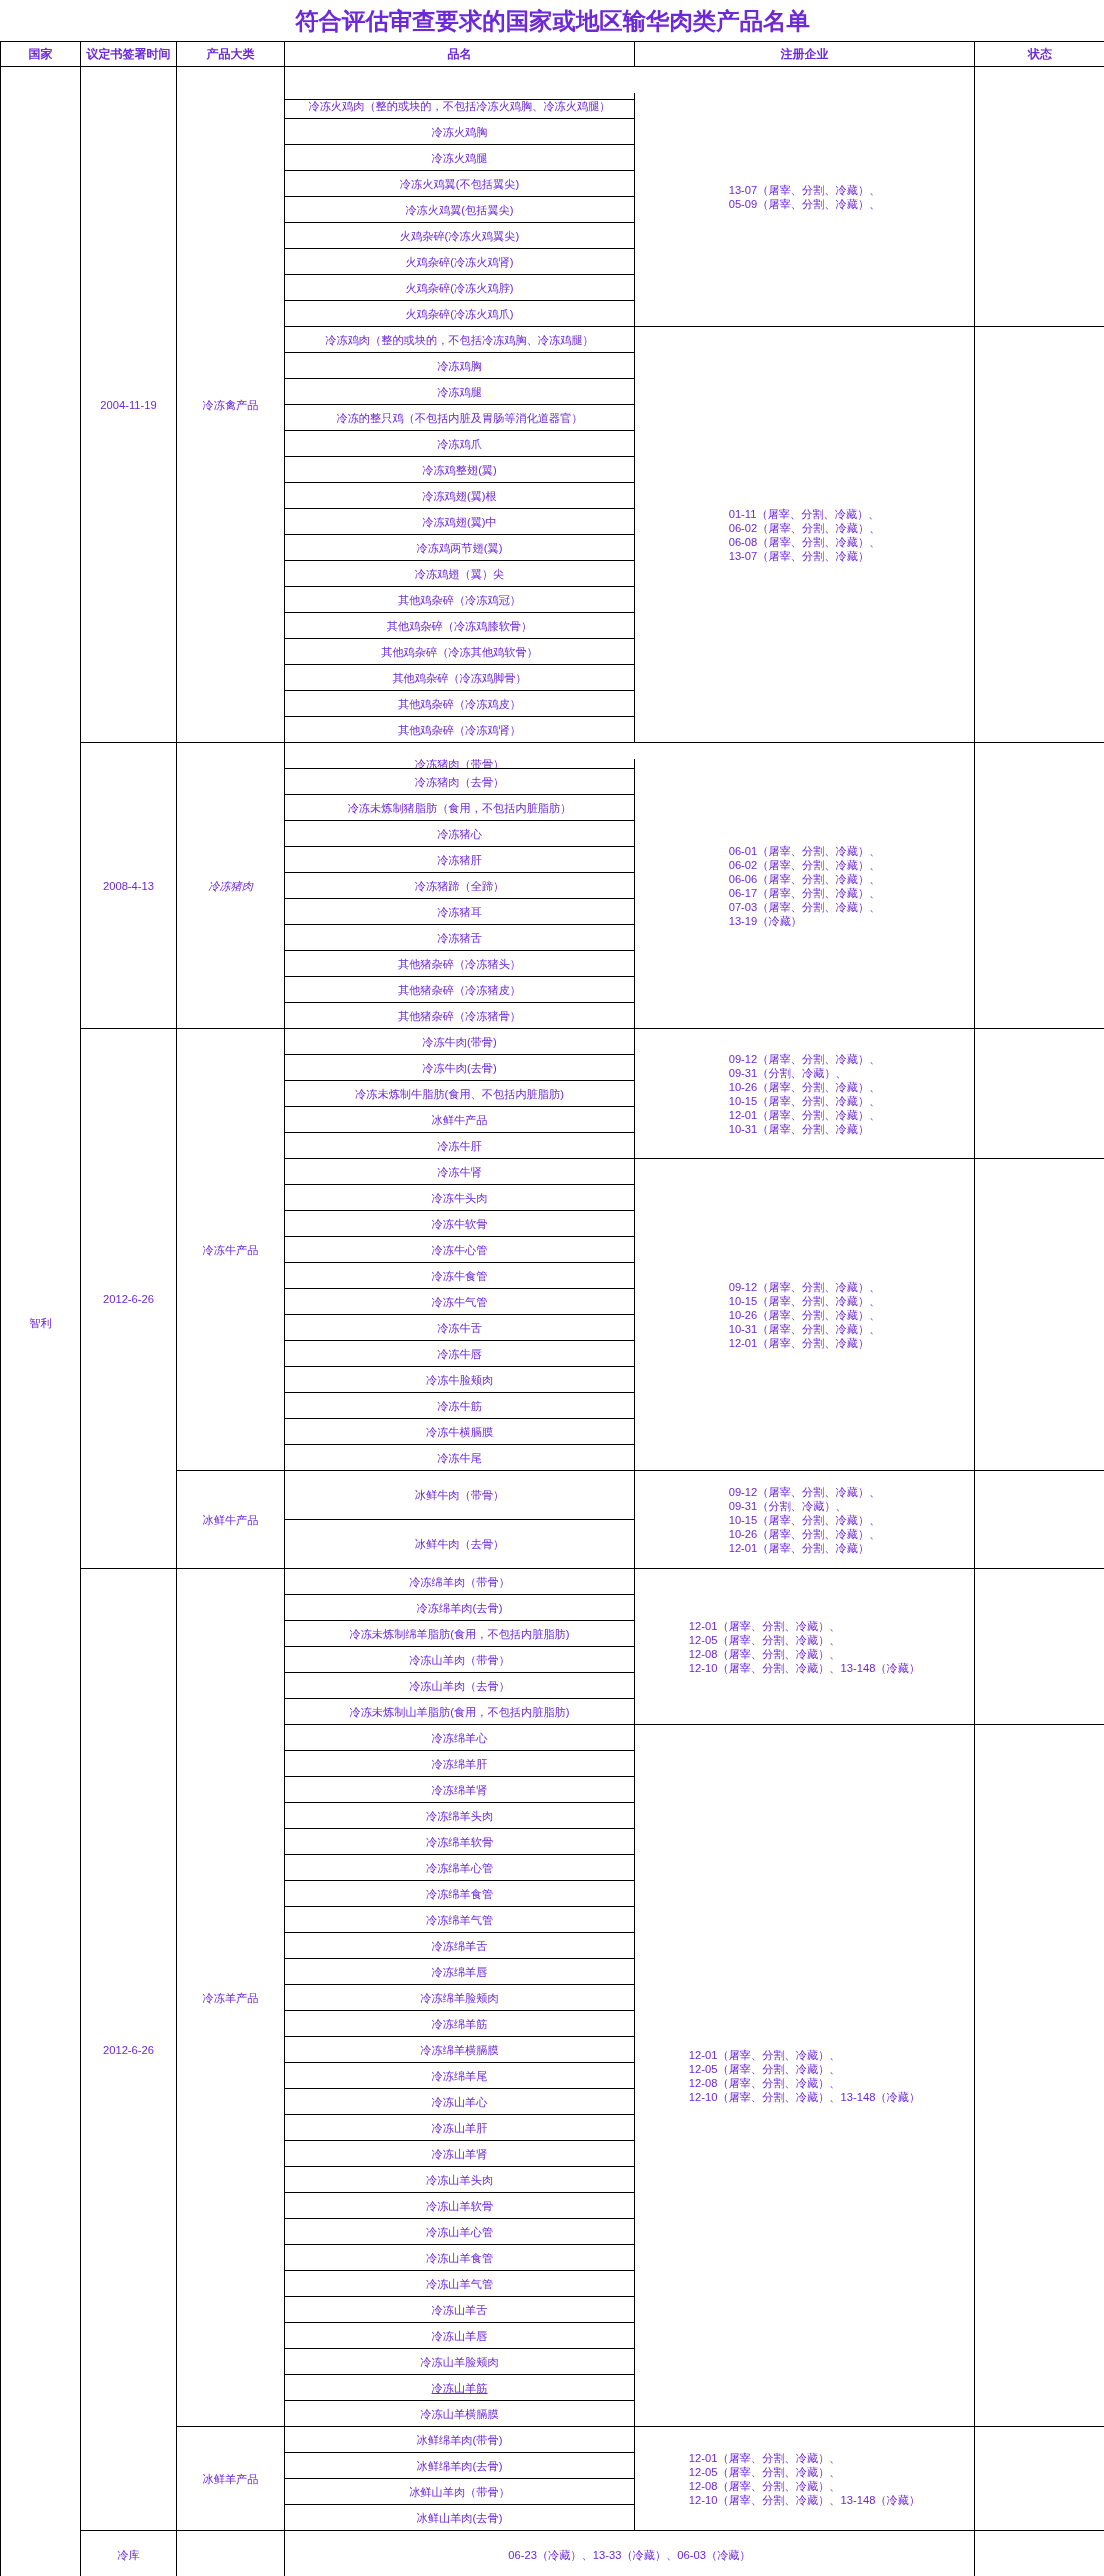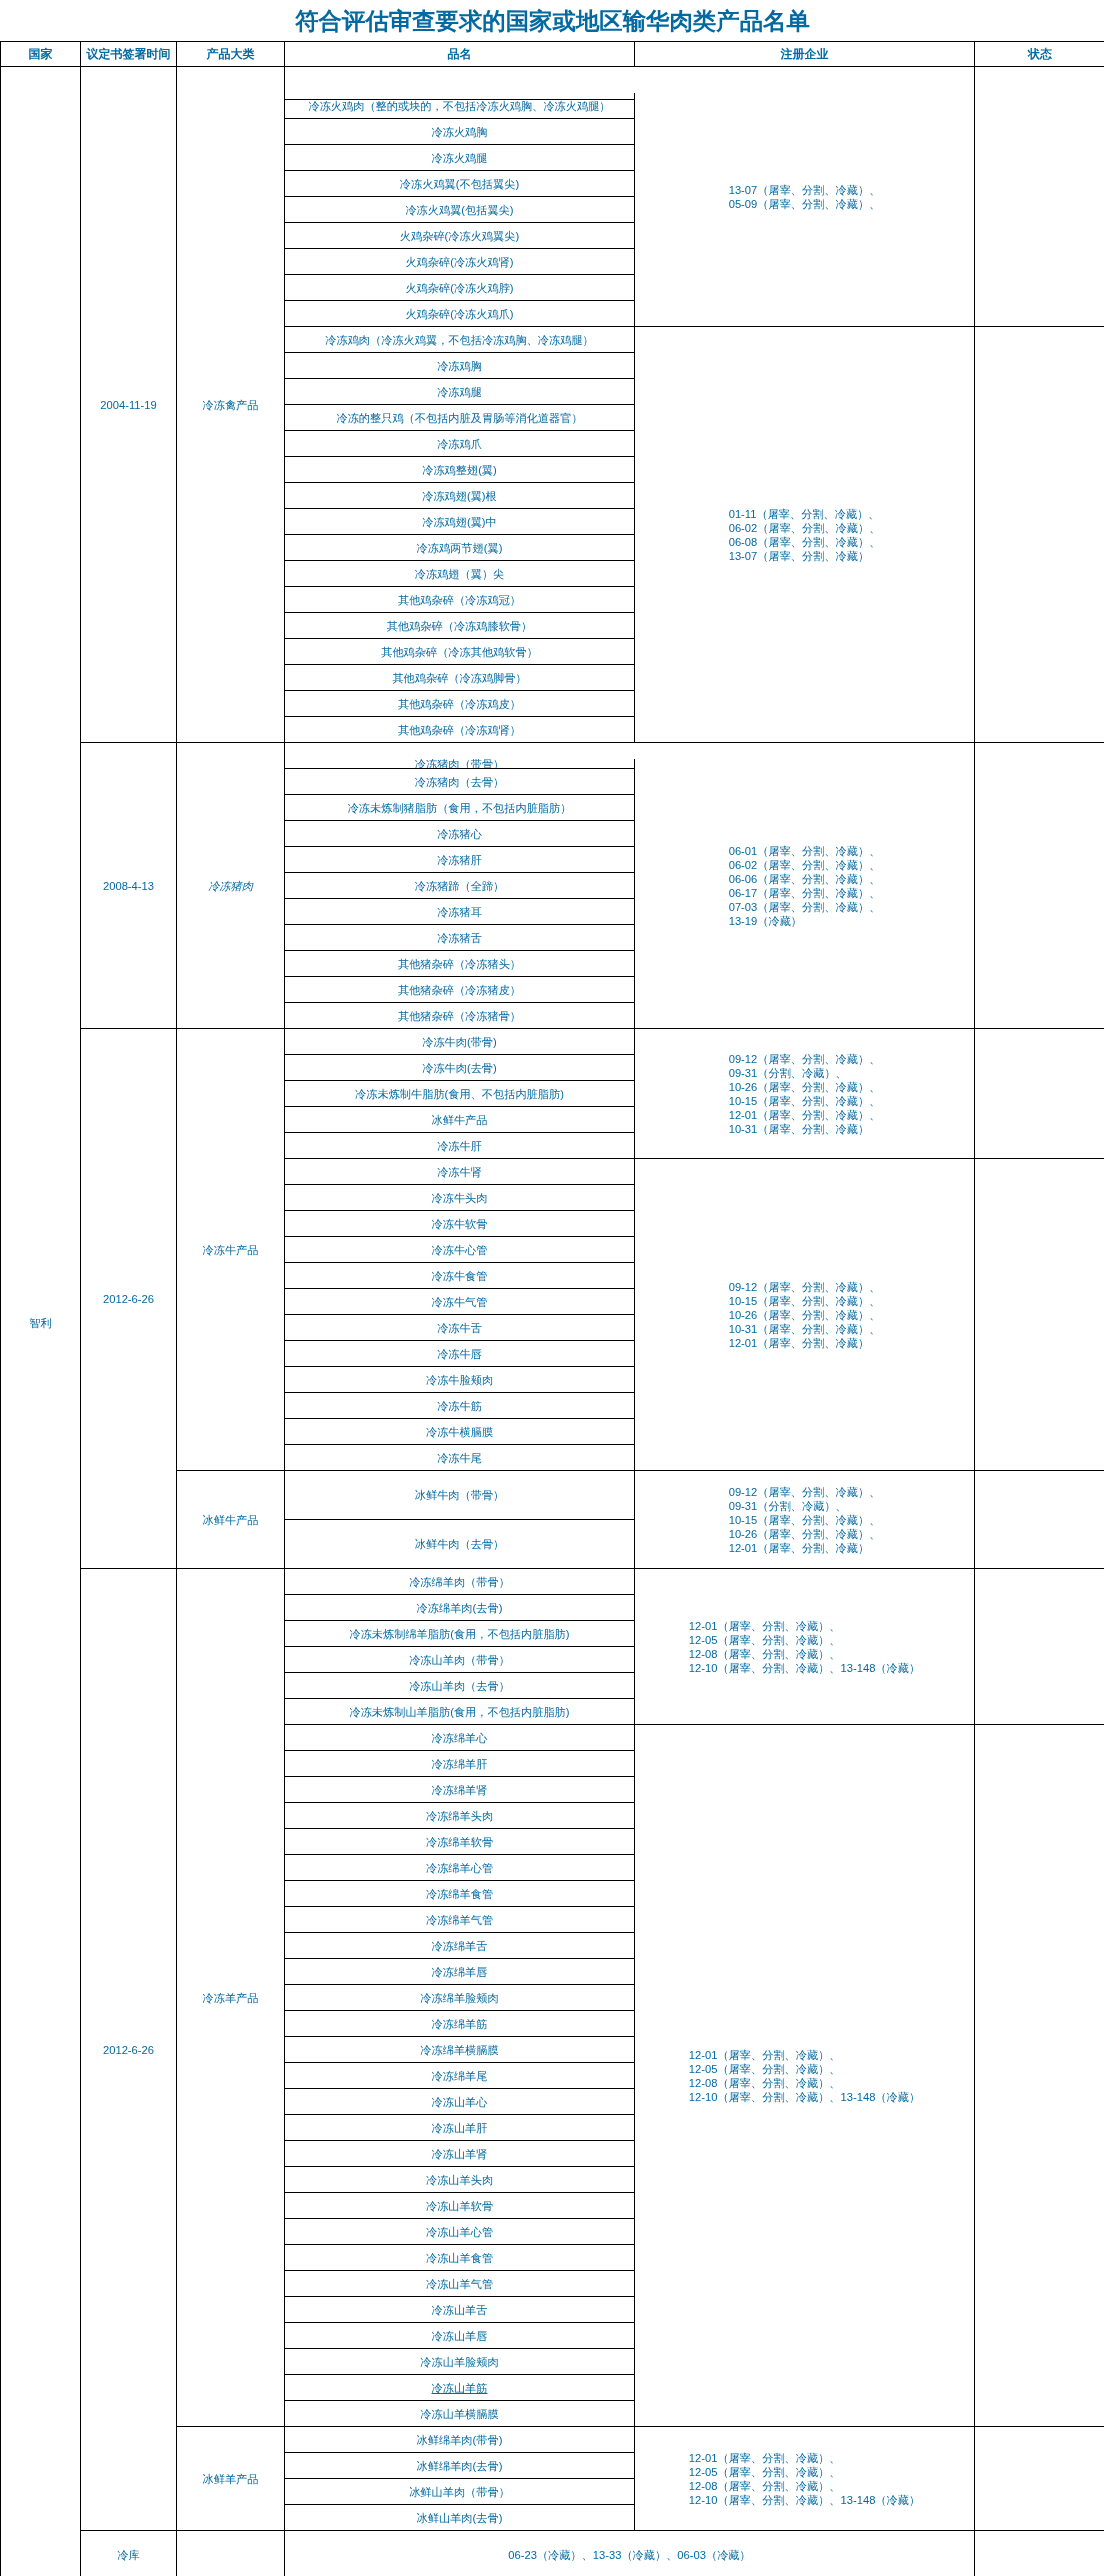--- a/index.html
+++ b/index.html
@@ -1,17 +1,17 @@
 <!DOCTYPE html>
 <html style="font-size:15px"><head>
 <meta charset="utf-8">
 <style>
   html,body{margin:0;padding:0;background:#fff;}
   #sheet{
-    width:1105px;height:2576px;background:#ffffff;color:#0369a1;
+    width:1105px;height:2576px;background:#ffffff;color:#6d28d9;
     font-family:"Liberation Sans","DejaVu Sans",sans-serif;
     overflow:hidden;position:relative;
   }
   #title-bar{
     height:41px;display:flex;align-items:center;justify-content:center;
     font-weight:bold;font-size:23.4px;letter-spacing:0px;white-space:nowrap;
   }
   #grid{
     display:grid;
     grid-template-columns:80px 96px 108px 350px 340px 131px;
@@ -57,21 +57,21 @@
       <div class="cell" style="grid-area: 2 / 4 / 3 / 5; margin-top: 32px;">冷冻的整只火鸡（不包括内脏及胃肠等消化道器官）</div>
       <div class="cell" style="grid-area: 3 / 4 / 4 / 5;">冷冻火鸡肉（整的或块的，不包括冷冻火鸡胸、冷冻火鸡腿）</div>
       <div class="cell" style="grid-area: 4 / 4 / 5 / 5;">冷冻火鸡胸</div>
       <div class="cell" style="grid-area: 5 / 4 / 6 / 5;">冷冻火鸡腿</div>
       <div class="cell" style="grid-area: 6 / 4 / 7 / 5;">冷冻火鸡翼(不包括翼尖)</div>
       <div class="cell" style="grid-area: 7 / 4 / 8 / 5;">冷冻火鸡翼(包括翼尖)</div>
       <div class="cell" style="grid-area: 8 / 4 / 9 / 5;">火鸡杂碎(冷冻火鸡翼尖)</div>
       <div class="cell" style="grid-area: 9 / 4 / 10 / 5;">火鸡杂碎(冷冻火鸡肾)</div>
       <div class="cell" style="grid-area: 10 / 4 / 11 / 5;">火鸡杂碎(冷冻火鸡脖)</div>
       <div class="cell" style="grid-area: 11 / 4 / 12 / 5;">火鸡杂碎(冷冻火鸡爪)</div>
-      <div class="cell" style="grid-area: 12 / 4 / 13 / 5;">冷冻鸡肉（冷冻火鸡翼，不包括冷冻鸡胸、冷冻鸡腿）</div>
+      <div class="cell" style="grid-area: 12 / 4 / 13 / 5;">冷冻鸡肉（整的或块的，不包括冷冻鸡胸、冷冻鸡腿）</div>
       <div class="cell" style="grid-area: 13 / 4 / 14 / 5;">冷冻鸡胸</div>
       <div class="cell" style="grid-area: 14 / 4 / 15 / 5;">冷冻鸡腿</div>
       <div class="cell" style="grid-area: 15 / 4 / 16 / 5;">冷冻的整只鸡（不包括内脏及胃肠等消化道器官）</div>
       <div class="cell" style="grid-area: 16 / 4 / 17 / 5;">冷冻鸡爪</div>
       <div class="cell" style="grid-area: 17 / 4 / 18 / 5;">冷冻鸡整翅(翼)</div>
       <div class="cell" style="grid-area: 18 / 4 / 19 / 5;">冷冻鸡翅(翼)根</div>
       <div class="cell" style="grid-area: 19 / 4 / 20 / 5;">冷冻鸡翅(翼)中</div>
       <div class="cell" style="grid-area: 20 / 4 / 21 / 5;">冷冻鸡两节翅(翼)</div>
       <div class="cell" style="grid-area: 21 / 4 / 22 / 5;">冷冻鸡翅（翼）尖</div>
       <div class="cell" style="grid-area: 22 / 4 / 23 / 5;">其他鸡杂碎（冷冻鸡冠）</div>

